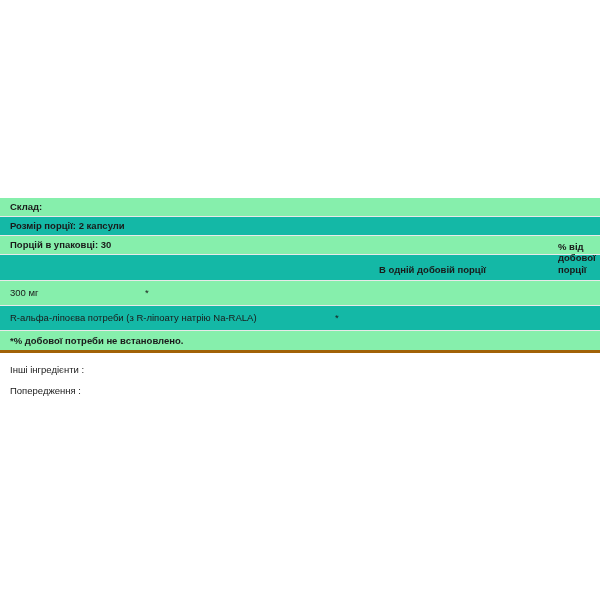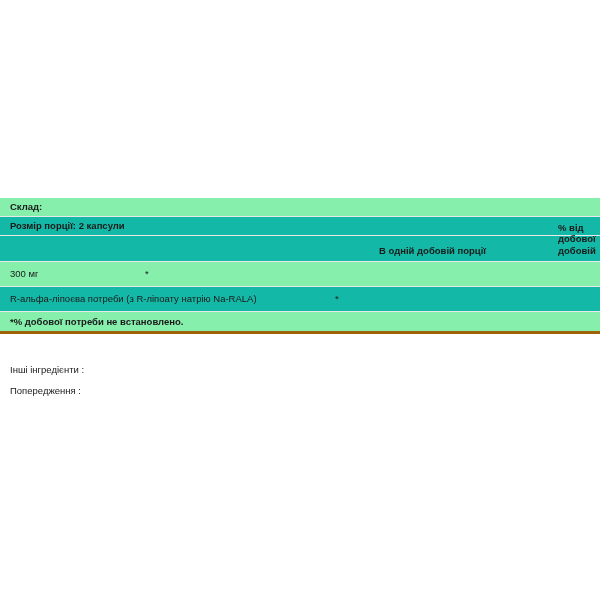--- a/index.html
+++ b/index.html
@@ -94,25 +94,28 @@
   <div class="panel">
 
     <div class="row tint h-row">
       <span>Склад:</span>
     </div>
 
     <div class="row plain h-row">
       <span>Розмір порції: 2 капсули</span>
     </div>
 
+    <div class="row tint h-row">
+      <span>Порцій в упаковці: 30</span>
+    </div>
 
     <div class="row plain hdr-row">
       <span class="col-name"></span>
       <span class="col-amt">В одній добовій порції</span>
-      <span class="col-dv">% від добової добовій</span>
+      <span class="col-dv">% від добової порції</span>
     </div>
 
     <div class="row tint item-row">
       <span class="col-amt">300 мг</span>
       <span class="col-dv">*</span>
     </div>
 
     <div class="row plain item-row">
       <span class="col-name">R-альфа-ліпоєва потреби (з R-ліпоату натрію Na-RALA)</span>
       <span class="col-dv">*</span>

